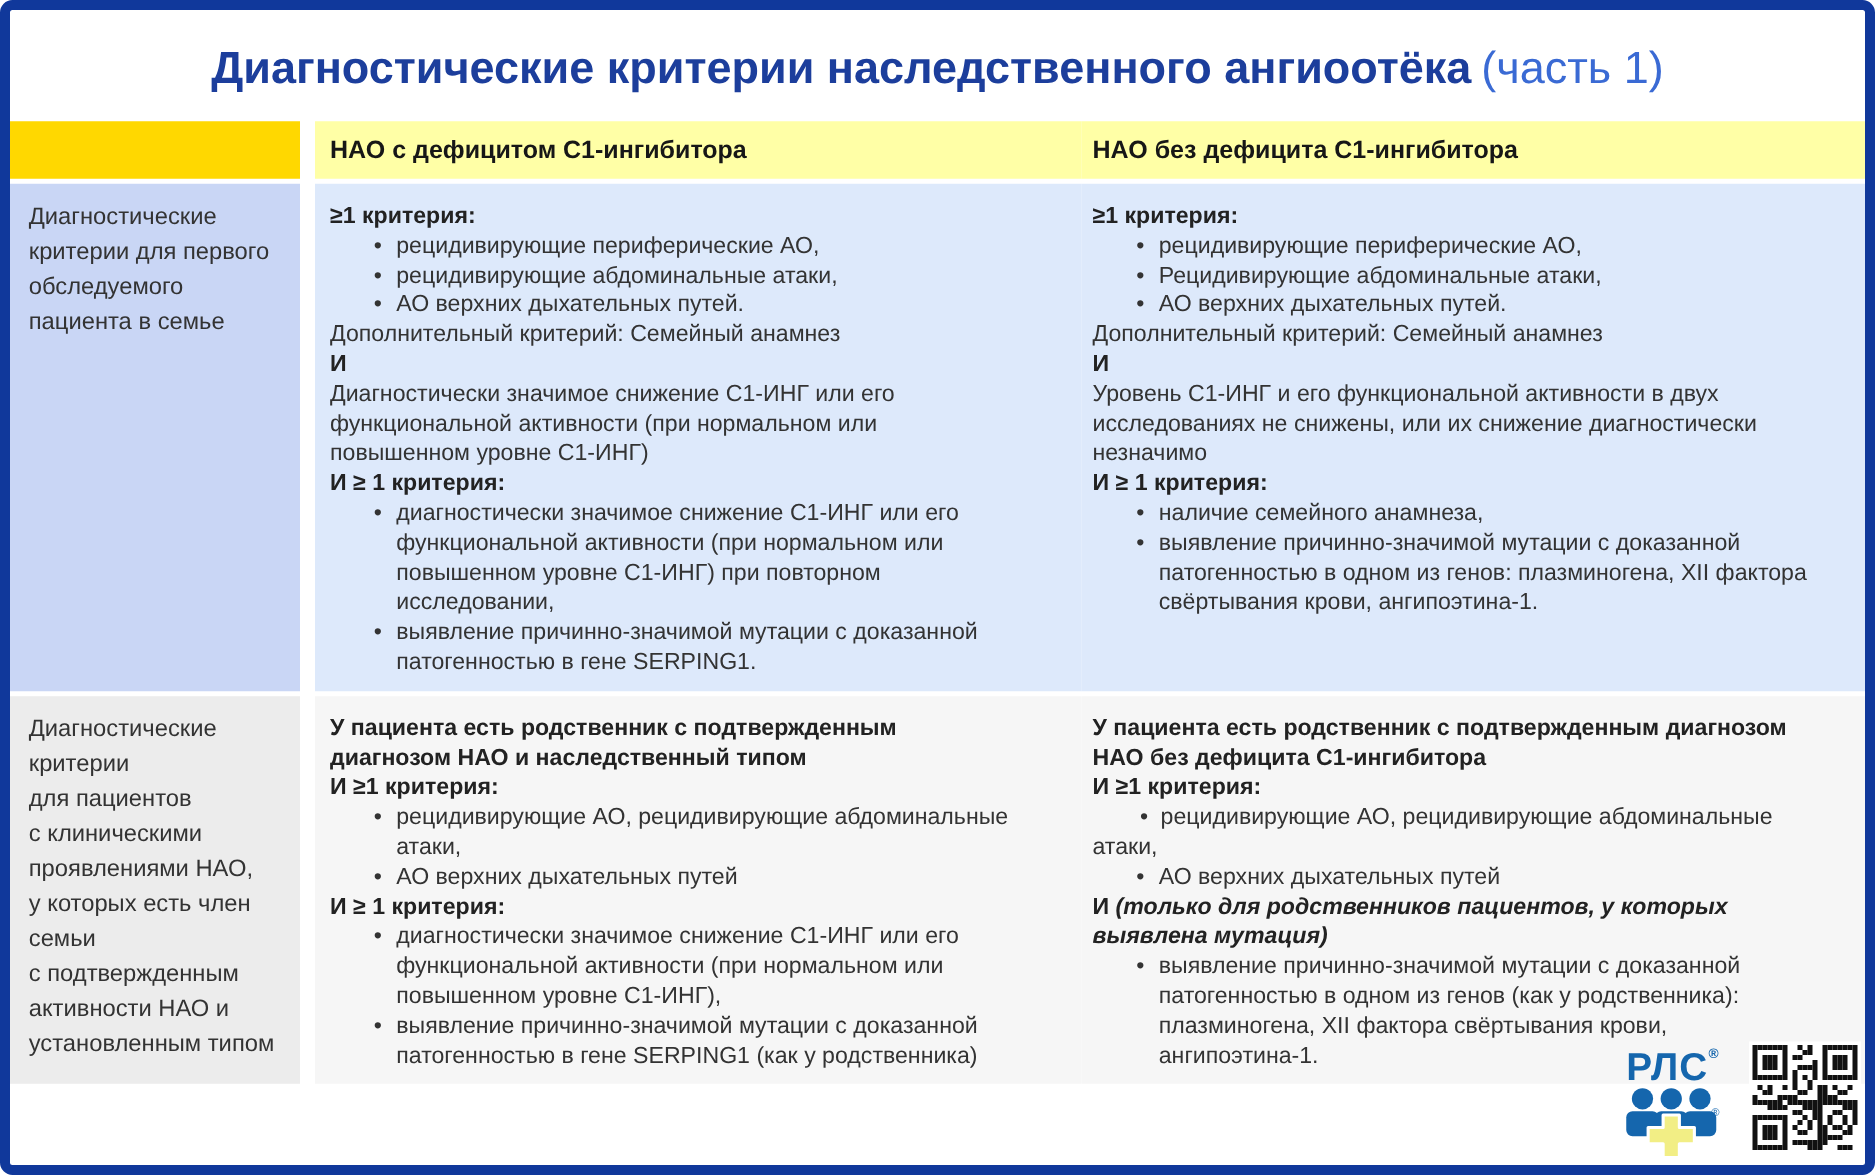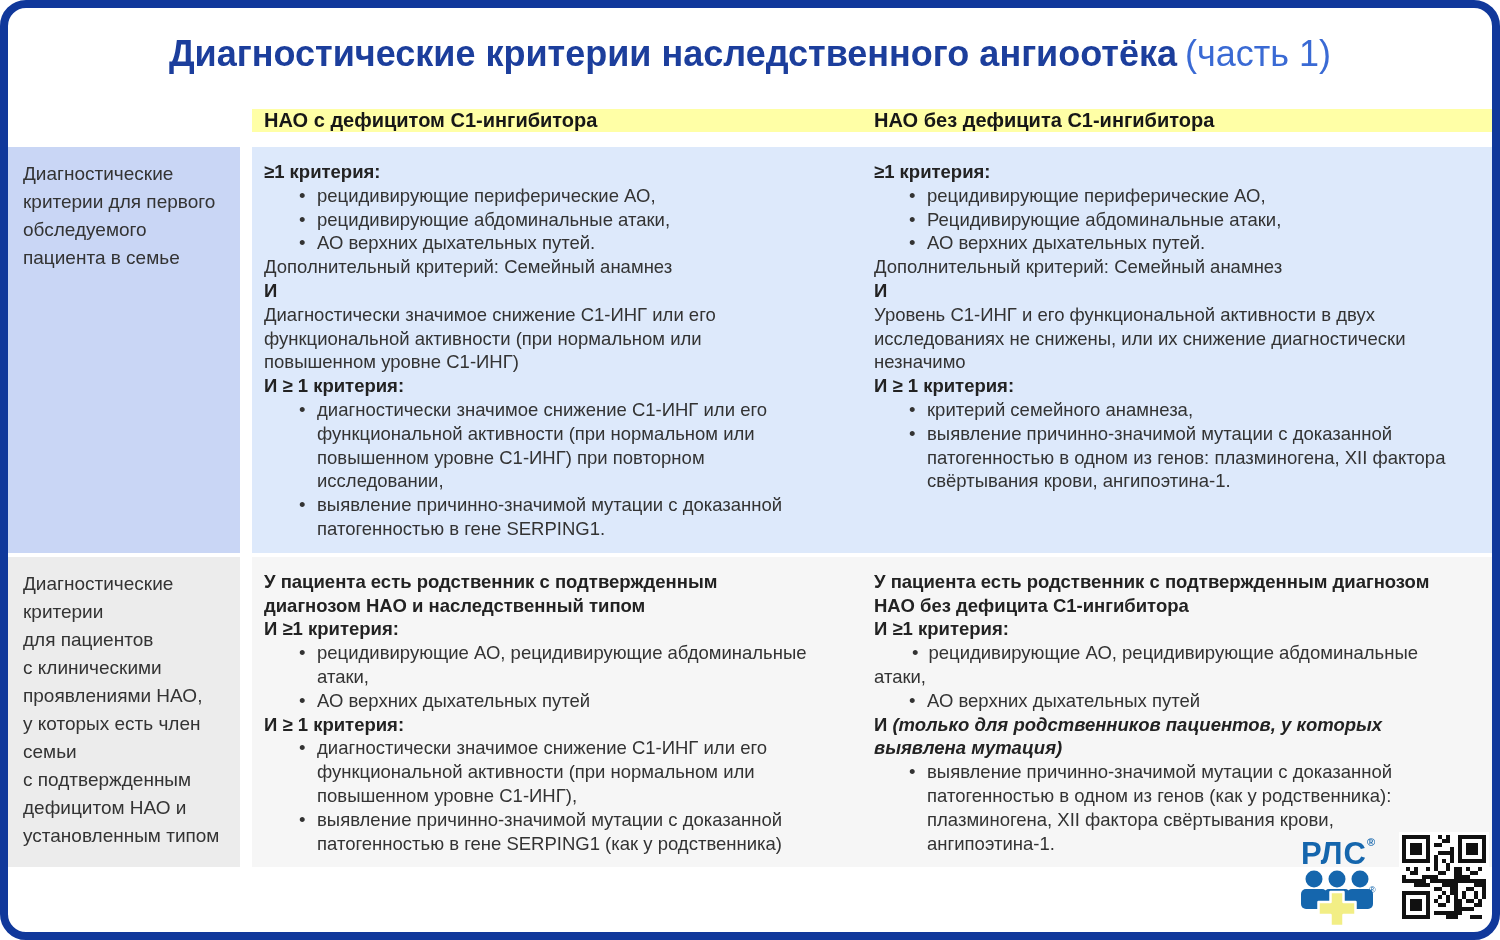--- a/index.html
+++ b/index.html
@@ -7,28 +7,28 @@
     --c-hdr1:#ffd800; --c-hdr2:#ffffa6;
     --c-r1l:#c9d6f5; --c-r1c:#dde9fb;
     --c-r2l:#ececec; --c-r2c:#f6f6f6;
     --c-fn:#e9e9e9; --c-text:#333333;
     --c-logo:#1566ad; --c-cross:#f2ee85;
   }
   html,body{margin:0;padding:0;}
   body{width:1500px;height:940px;position:relative;background:#ffffff;
        font-family:"Liberation Sans","DejaVu Sans",sans-serif;}
   .frame{position:absolute;inset:0;box-sizing:border-box;background:#fff;
-         border:8px solid var(--c-border);border-radius:26px;overflow:hidden;}
+         border:8px solid var(--c-border);border-radius:10px;overflow:hidden;}
   
   h1{margin:0;padding-top:26px;height:40px;text-align:center;
      font-size:36px;line-height:40px;font-weight:700;color:var(--c-title);}
   h1 .accent{font-weight:400;color:var(--c-title2);margin-left:8px;}
   
   .tbl{margin-top:23px;}
-  .thead{display:flex;height:46px;margin-bottom:4px;align-items:center;}
+  .thead{display:flex;height:46px;margin-bottom:4px;}
   .c1{width:232px;flex:none;box-sizing:border-box;}
   .gut{width:12px;flex:none;}
   .c2{width:613px;flex:none;box-sizing:border-box;}
   .c3{flex:1;box-sizing:border-box;}
   .thead .c1{background:var(--c-hdr1);}
   .thead .c2,.thead .c3{background:var(--c-hdr2);display:flex;align-items:center;
       font-size:20px;font-weight:700;color:#171717;}
   .thead .c2{padding-left:12px;}
   .thead .c3{padding-left:9px;}
   .trow{display:flex;margin-bottom:4px;}
@@ -101,35 +101,35 @@
           </div>
           <div class="c3">
             <div class="blk bold">≥1 критерия:</div>
             <div class="blk bullet">рецидивирующие периферические АО,</div>
             <div class="blk bullet">Рецидивирующие абдоминальные атаки,</div>
             <div class="blk bullet">АО верхних дыхательных путей.</div>
             <div class="blk plain">Дополнительный критерий: Семейный анамнез</div>
             <div class="blk bold">И</div>
             <div class="blk plain">Уровень С1-ИНГ и его функциональной активности в двух исследованиях не снижены, или их снижение диагностически незначимо</div>
             <div class="blk bold">И ≥ 1 критерия:</div>
-            <div class="blk bullet">критерий семейного анамнеза,</div>
+            <div class="blk bullet">наличие семейного анамнеза,</div>
             <div class="blk bullet">выявление причинно-значимой мутации с доказанной патогенностью в одном из генов: плазминогена, XII фактора свёртывания крови, ангипоэтина-1.</div>
           </div>
         </div>
         <div class="trow row1">
           <div class="c1">
             <div class="lbl-line">Диагностические</div>
             <div class="lbl-line">критерии</div>
             <div class="lbl-line">для пациентов</div>
             <div class="lbl-line">с клиническими</div>
             <div class="lbl-line">проявлениями НАО,</div>
             <div class="lbl-line">у которых есть член</div>
             <div class="lbl-line">семьи</div>
             <div class="lbl-line">с подтвержденным</div>
-            <div class="lbl-line">дефицитом НАО и</div>
+            <div class="lbl-line">активности НАО и</div>
             <div class="lbl-line">установленным типом</div>
           </div>
           <div class="gut"></div>
           <div class="c2">
             <div class="blk bold">У пациента есть родственник с подтвержденным диагнозом НАО и наследственный типом</div>
             <div class="blk bold">И ≥1 критерия:</div>
             <div class="blk bullet">рецидивирующие АО, рецидивирующие абдоминальные атаки,</div>
             <div class="blk bullet">АО верхних дыхательных путей</div>
             <div class="blk bold">И ≥ 1 критерия:</div>
             <div class="blk bullet">диагностически значимое снижение С1-ИНГ или его функциональной активности (при нормальном или повышенном уровне С1-ИНГ),</div>

